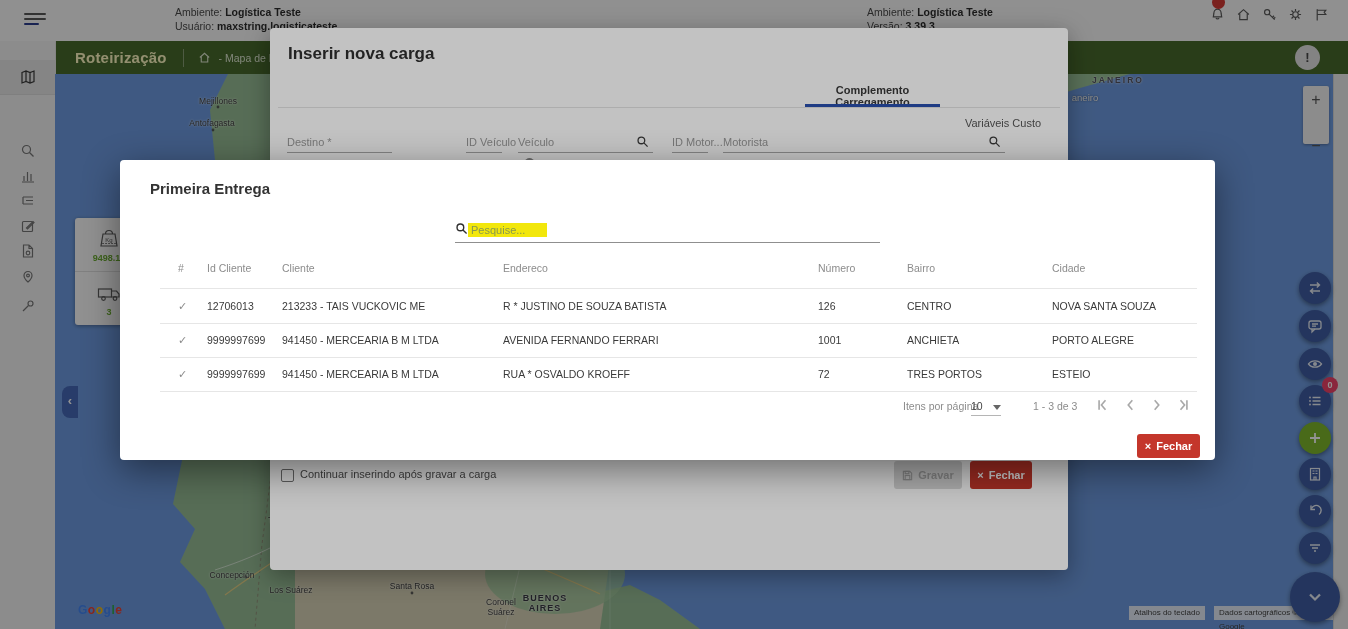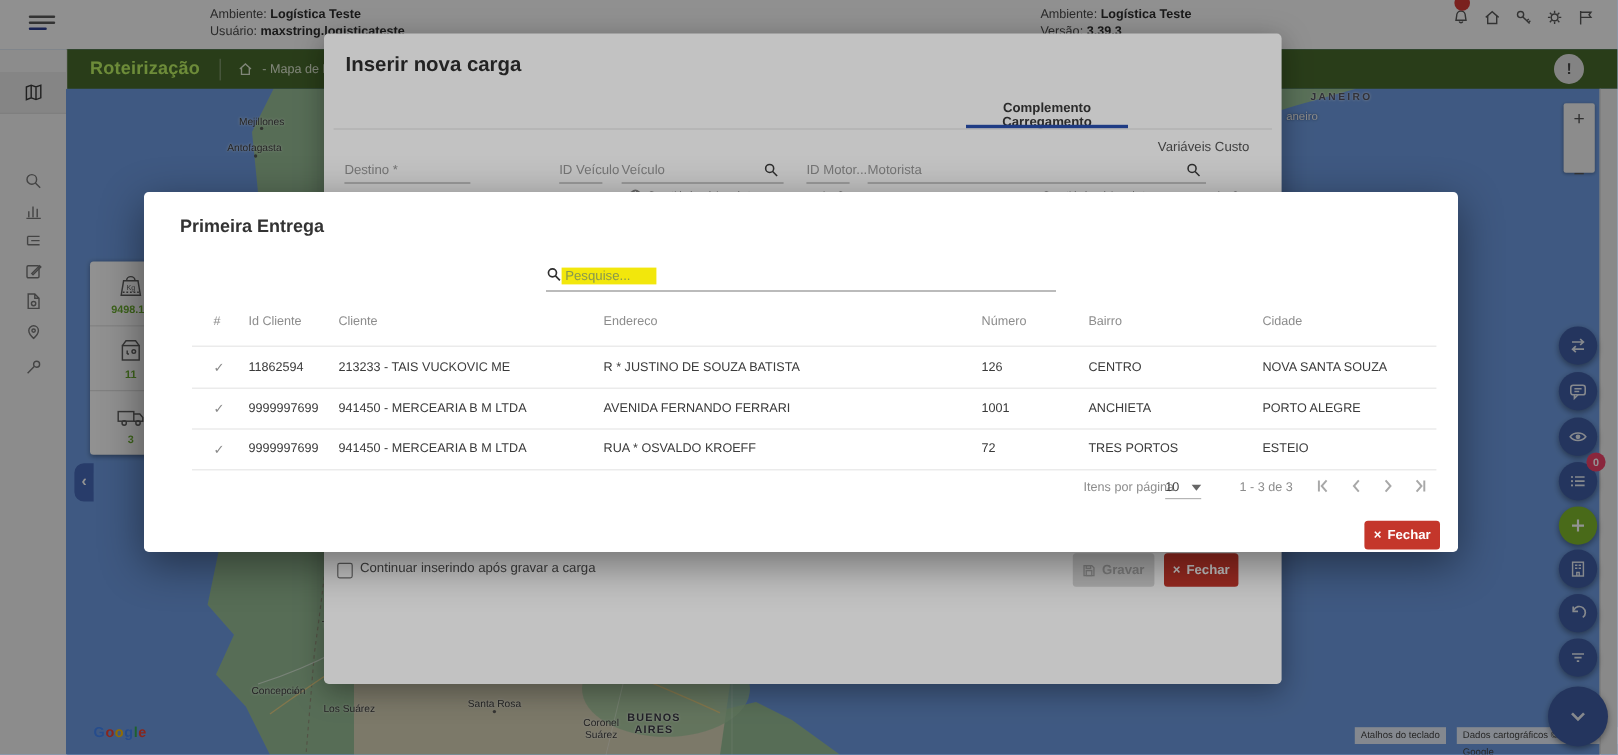--- a/index.html
+++ b/index.html
@@ -11,21 +11,21 @@
   .hamb{left:24px;top:13px;width:22px;height:12px;cursor:pointer;}
   .hamb i{display:block;height:2px;background:#5a5a5a;margin-bottom:3px;border-radius:1px;}
   .hamb i:last-child{background:#2d3e8f;width:15px;margin-bottom:0;}
   .envblock{font-size:10.5px;color:#4a4a4a;line-height:14px;}
   .envblock b{color:#2e2e2e;}
   .tb-icons{top:7px;display:flex;gap:11px;align-items:center;}
   .tb-ic{width:15px;height:15px;display:inline-block;cursor:pointer;}
   .badge-bell{left:1212px;top:-4px;width:13px;height:13px;border-radius:50%;background:#d43a35;z-index:2;}
   
   .greenbar{left:55px;top:41px;width:1293px;height:33px;background:#496b2d;display:flex;align-items:center;}
-  .gb-title{margin-left:20px;font-size:15px;font-weight:bold;color:#bef264;letter-spacing:.2px;}
+  .gb-title{margin-left:20px;font-size:15px;font-weight:bold;color:#fef9c3;letter-spacing:.2px;}
   .gb-sep{width:1px;height:18px;background:rgba(255,255,255,.35);margin:0 14px 0 16px;}
   .gb-crumb{font-size:10.5px;color:#dfe8d2;margin-left:8px;}
   .gb-alert{position:absolute;right:28px;top:4px;width:25px;height:25px;border-radius:50%;background:#e4e4e4;color:#4a4a4a;font-weight:bold;font-size:13px;text-align:center;line-height:25px;cursor:pointer;}
   
   .sidebar{left:0;top:41px;width:55px;height:588px;background:#f4f4f4;border-right:1px solid rgba(0,0,0,.06);}
   .sb-item{position:absolute;left:0;width:55px;height:30px;display:flex;align-items:center;justify-content:center;cursor:pointer;}
   .sb-item.active{background:#e7e7e7;border-bottom:1px solid #ddd;height:34px;}
   
   .maplayer{left:55px;top:74px;width:1293px;height:555px;}
   .map-label{position:absolute;transform:translateX(-50%);font-size:8.5px;color:#3f3f3f;text-shadow:0 0 2px rgba(255,255,255,.9);white-space:pre-line;text-align:center;line-height:1.15;}
@@ -258,29 +258,20 @@
       <svg width="28" height="26" viewBox="0 0 28 24" fill="none" stroke="#5f5f5f" stroke-width="1.2">
           <path d="M10.5 7 A3.5 3.5 0 0 1 17.5 7"></path>
           <path d="M8 7 H20 L22 19 H6 Z"></path>
           <path d="M7.3 16.5 H20.7" stroke-dasharray="1.5,1.5"></path>
           <text x="14" y="14.5" font-size="6" text-anchor="middle" fill="#5f5f5f" stroke="none" font-family="Liberation Sans, sans-serif">Kg</text>
         </svg>
       <span class="val">9498.15</span>
     </div>
     <div class="stat">
       <svg width="28" height="26" viewBox="0 0 28 24" fill="none" stroke="#5f5f5f" stroke-width="1.2">
-          <rect x="7" y="7" width="14" height="12"></rect>
-          <path d="M7 7 L10 3 H18 L21 7"></path>
-          <path d="M11 11 v3 M11 14 h1.5"></path>
-          <circle cx="16.5" cy="12" r="1.5"></circle>
-        </svg>
-      <span class="val">11</span>
-    </div>
-    <div class="stat">
-      <svg width="28" height="26" viewBox="0 0 28 24" fill="none" stroke="#5f5f5f" stroke-width="1.2">
           <rect x="3.5" y="8" width="13" height="8"></rect>
           <path d="M16.5 10 H21.5 L24 13 V16 H16.5"></path>
           <circle cx="8.5" cy="17.5" r="1.8"></circle>
           <circle cx="20" cy="17.5" r="1.8"></circle>
         </svg>
       <span class="val">3</span>
     </div>
   </div>
   <div class="abs collapse-tab">‹</div>
 
@@ -414,21 +405,21 @@
     <span class="th" style="left:698px;">Número</span>
     <span class="th" style="left:787px;">Bairro</span>
     <span class="th" style="left:932px;">Cidade</span>
 
     <div class="tline" style="top:128px;"></div>
     <div class="tline" style="top:163px;"></div>
     <div class="tline" style="top:197px;"></div>
     <div class="tline" style="top:231px;"></div>
 
     <span class="td tcheck" style="left:58px;top:140px;">✓</span>
-    <span class="td" style="left:87px;top:140px;">11862594</span>
+    <span class="td" style="left:87px;top:140px;">12706013</span>
     <span class="td" style="left:162px;top:140px;">213233 - TAIS VUCKOVIC ME</span>
     <span class="td" style="left:383px;top:140px;">R * JUSTINO DE SOUZA BATISTA</span>
     <span class="td" style="left:698px;top:140px;">126</span>
     <span class="td" style="left:787px;top:140px;">CENTRO</span>
     <span class="td" style="left:932px;top:140px;">NOVA SANTA SOUZA</span>
 
     <span class="td tcheck" style="left:58px;top:174px;">✓</span>
     <span class="td" style="left:87px;top:174px;">9999997699</span>
     <span class="td" style="left:162px;top:174px;">941450 - MERCEARIA B M LTDA</span>
     <span class="td" style="left:383px;top:174px;">AVENIDA FERNANDO FERRARI</span>

